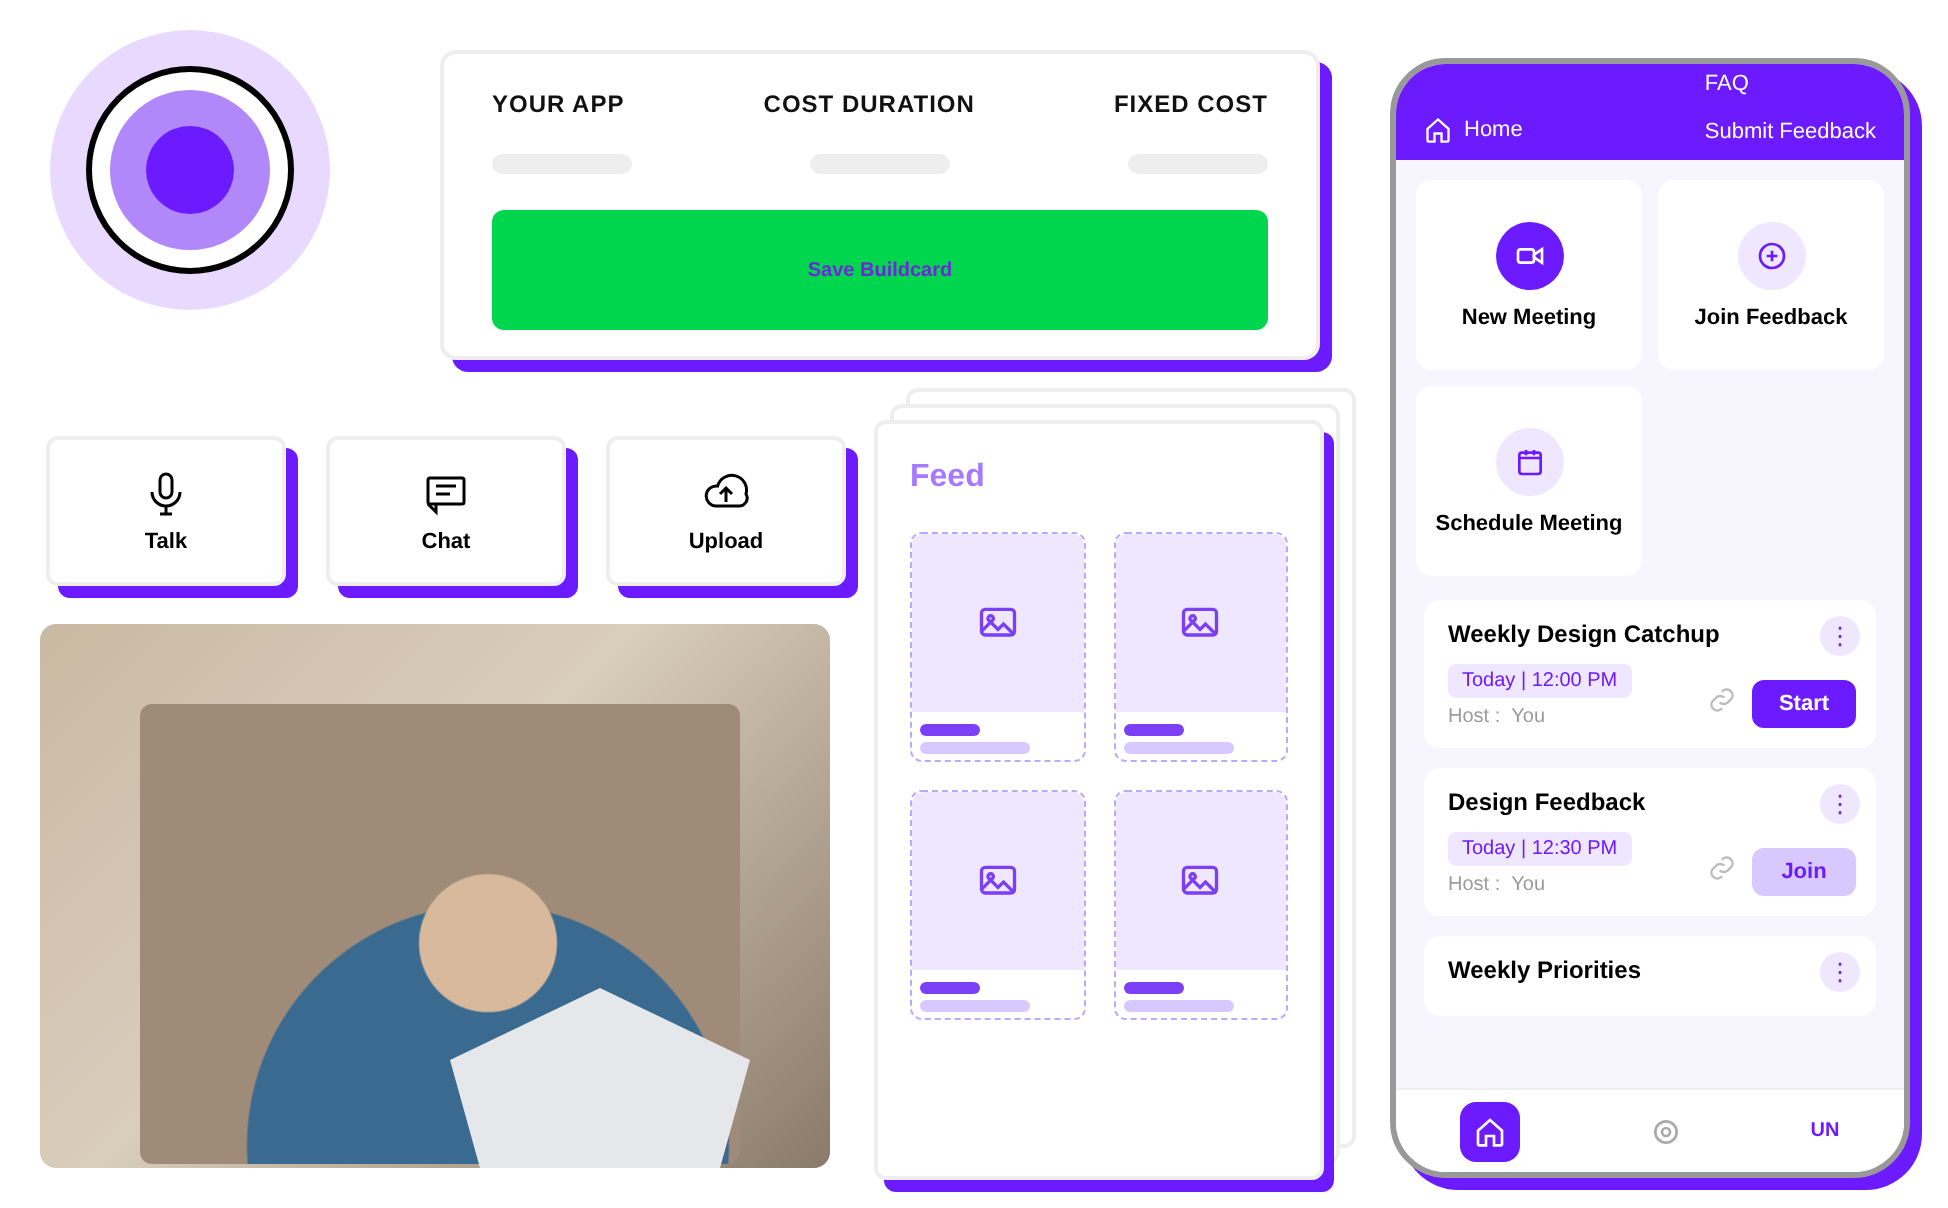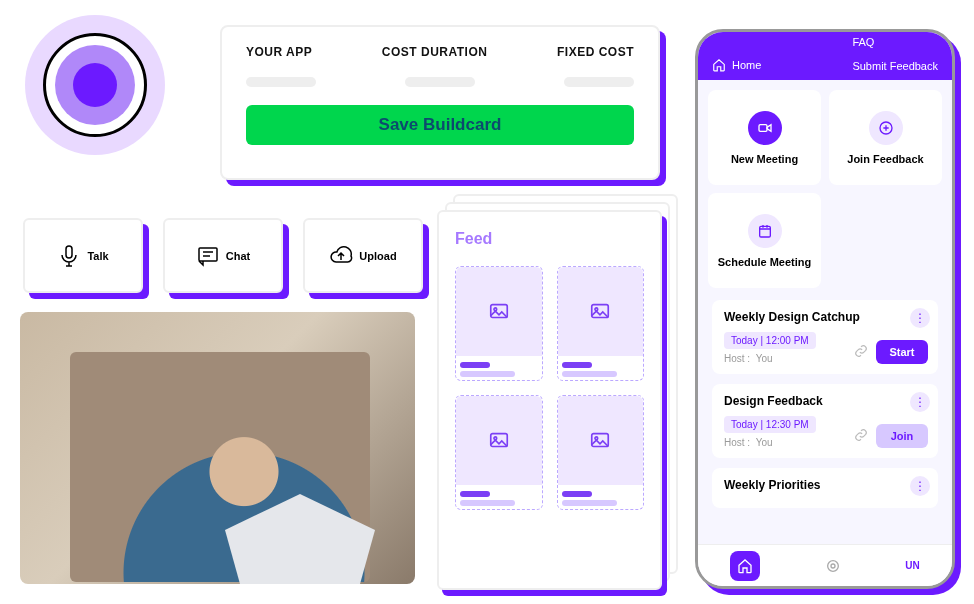--- a/index.html
+++ b/index.html
@@ -12,25 +12,25 @@
   .logo .ring3 { position: absolute; inset: 30px; border-radius: 50%; background: #b088f9; }
   .logo .ring4 { position: absolute; inset: 48px; border-radius: 50%; background: #6c1aff; }
 
   .shadow { box-shadow: 6px 6px 0 #6c1aff; }
 
   
   .buildcard { position: absolute; left: 220px; top: 25px; width: 440px; height: 155px; background: #fff; border: 2px solid #eee; border-radius: 8px; padding: 18px 24px; }
   .bc-row { display: flex; justify-content: space-between; font-size: 12px; font-weight: 700; letter-spacing: .5px; color: #111; margin-bottom: 18px; }
   .bc-skel { display: flex; justify-content: space-between; margin-bottom: 18px; }
   .bc-skel .bar { height: 10px; background: #eee; border-radius: 5px; width: 70px; }
-  .bc-save { width: 100%; height: 40px; background: #00d64d; border: none; border-radius: 6px; font-weight: 700; font-size: 17px; color: #0c4a6e; cursor: pointer; }
+  .bc-save { width: 100%; height: 60px; background: #00d64d; border: none; border-radius: 6px; font-weight: 700; font-size: 10px; color: #6d28d9; cursor: pointer; }
 
   
   .actions { position: absolute; left: 23px; top: 218px; display: flex; gap: 20px; }
-  .action-card { width: 120px; height: 75px; background: #fff; border: 2px solid #eee; border-radius: 6px; display: flex; flex-direction: row; align-items: center; justify-content: center; gap: 6px; cursor: pointer; }
+  .action-card { width: 120px; height: 75px; background: #fff; border: 2px solid #eee; border-radius: 6px; display: flex; flex-direction: column; align-items: center; justify-content: center; gap: 6px; cursor: pointer; }
   .action-card .lbl { font-size: 11px; font-weight: 700; }
   .ic { width: 24px; height: 24px; stroke: #000; stroke-width: 1.5; fill: none; }
 
   
   .photo { position: absolute; left: 20px; top: 312px; width: 395px; height: 272px; border-radius: 8px; overflow: hidden; background: linear-gradient(135deg,#c9b9a3 0%,#d9cdbb 45%,#8a7a6a 100%); }
   .photo::before { content:""; position:absolute; left: 50px; top: 40px; width: 300px; height: 230px;
     background:
       radial-gradient(circle at 58% 52%, #d9b99b 0 34px, transparent 35px),
       radial-gradient(circle at 58% 96%, #3a6a8f 0 120px, transparent 121px),
       linear-gradient(#a08b78,#a08b78);

